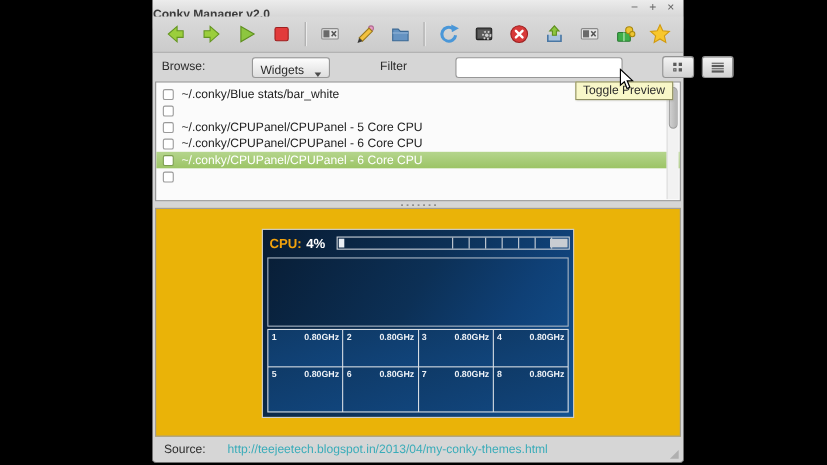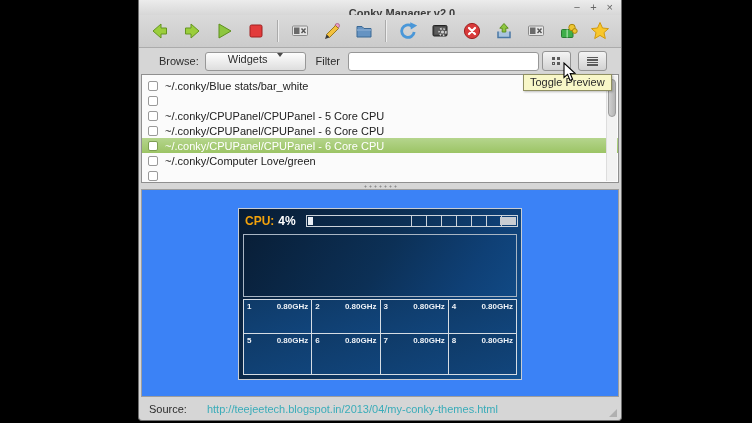--- a/index.html
+++ b/index.html
@@ -5,41 +5,41 @@
   * { box-sizing: border-box; margin: 0; padding: 0; }
   html,body { width:752px; height:423px; background:#000; overflow:hidden;
               font-family:"Liberation Sans", sans-serif; }
   .window { position:absolute; left:138px; top:0; width:484px; height:421px;
             background:#d6d6d6; border:1px solid #6f6f6f; border-top:none;
             border-radius:0 0 4px 4px; overflow:visible; }
 
   
   .titlebar { position:absolute; top:0; left:0; right:0; height:26px;
               background:linear-gradient(#ececec,#c9c9c9);
-              display:flex; align-items:center; justify-content:center;
-              border-bottom:1px solid #bdbdbd;padding-left:44px; }
+              display:flex; align-items:center; justify-content:flex-start;
+              border-bottom:1px solid #bdbdbd; }
   .title { font-size:11px; font-weight:bold; color:#3c3c3c; }
   .win-controls { position:absolute; right:8px; top:0; height:15px;
                   display:flex; gap:10px; align-items:center; }
   .win-controls span { font-size:11px; color:#666; line-height:15px; cursor:default; }
 
   
   .toolbar { position:absolute; top:15px; left:0; right:0; height:33px;
              background:linear-gradient(#dadada,#cbcbcb);
              border-bottom:1px solid #ababab;
              display:flex; align-items:center; padding:0 10px; gap:11px; }
   .tb-icon { width:22px; height:22px; display:flex; align-items:center; justify-content:center; }
   .tb-sep { width:1px; height:22px; background:#aaa; box-shadow:1px 0 0 #eee; }
   .tb-right { margin-left:auto; display:flex; gap:10px; align-items:center; }
 
   
-  .browse-row { position:absolute; top:48px; left:12px; right:0; height:26px;
-                display:flex; align-items:center; padding:0 8px; }
+  .browse-row { position:absolute; top:48px; left:0; right:0; height:26px;
+                display:flex; align-items:center; padding:0 8px;gap:36px; }
   .lbl { font-size:11px; color:#2c2c2c; }
-  .combo { margin-left:6px; height:19px; padding:0 22px; display:flex; align-items:flex-start; gap:9px;
+  .combo { margin-left:6px; height:19px; padding:0 7px; display:flex; align-items:flex-end; gap:9px;
            background:linear-gradient(#fdfdfd,#dedede); border:1px solid #979797; border-radius:3px;
            font-size:11px; color:#2c2c2c; cursor:default; }
   .combo .arr { width:0; height:0; border-left:3.5px solid transparent; border-right:3.5px solid transparent;
                 border-top:4px solid #4a4a4a; }
   .filter-lbl { margin-left:10px; }
   .filter-input { margin-left:8px; width:191px; height:19px; border:1px solid #979797; border-radius:3px;
                   background:#fff; font-size:11px; padding:0 4px; font-family:"Liberation Sans",sans-serif; }
   .view-btns { margin-left:auto; display:flex; gap:7px; padding-right:6px; }
   .vbtn { width:29px; height:20px; border:1px solid #949494; border-radius:3px;
           background:linear-gradient(#f4f4f4,#d2d2d2);
@@ -65,21 +65,21 @@
 
   
   .splitter { position:absolute; top:183px; left:0; right:0; height:6px;
               display:flex; align-items:center; justify-content:center; }
   .splitter .dots { width:34px; height:3px;
         background-image:radial-gradient(circle,#8d8d8d 0.9px,transparent 1.1px);
         background-size:5px 3px; }
 
   
   .preview-pane { position:absolute; top:189px; left:2px; right:2px; height:208px;
-                  background:#3b82f6; border:1px solid #9d9d9d; overflow:hidden; }
+                  background:#eab308; border:1px solid #9d9d9d; overflow:hidden; }
   .cpu-panel { position:relative; width:284px; height:172px; margin:18px auto 0;
                border:1px solid #c9cdd3;
                background:linear-gradient(123deg,#081c33 0%,#0c3056 45%,#0f4076 70%,#135393 100%); }
   .cpu-head { position:absolute; top:0; left:0; right:0; height:23px;
               display:flex; align-items:center; padding:0 3px 0 6px; }
   .cpu-lbl { font-size:12px; font-weight:bold; color:#f2a20c; }
   .cpu-pct { font-size:12px; font-weight:bold; color:#fff; margin-left:4px; }
   .cpu-bar { flex:1; margin-left:10px; height:12px; border:1px solid #ccd3da; position:relative; }
   .cpu-bar .fill { position:absolute; left:1px; top:1px; bottom:1px; width:5px; background:#e9eef4; }
   .cpu-bar .tick { position:absolute; top:0; bottom:0; width:1px; background:#ccd3da; }
@@ -258,24 +258,20 @@
     <div class="row">
       <span class="cb"></span>
       <span>~/.conky/CPUPanel/CPUPanel - 6 Core CPU</span>
     </div>
     <div class="row sel">
       <span class="cb"></span>
       <span>~/.conky/CPUPanel/CPUPanel - 6 Core CPU</span>
     </div>
     <div class="row">
       <span class="cb"></span>
-      <span>~/.conky/Computer Love/green</span>
-    </div>
-    <div class="row">
-      <span class="cb"></span>
     </div>
     <div class="vscroll">
       <div class="vthumb"></div>
     </div>
   </div>
 
   <div class="splitter">
     <div class="dots"></div>
   </div>
 

